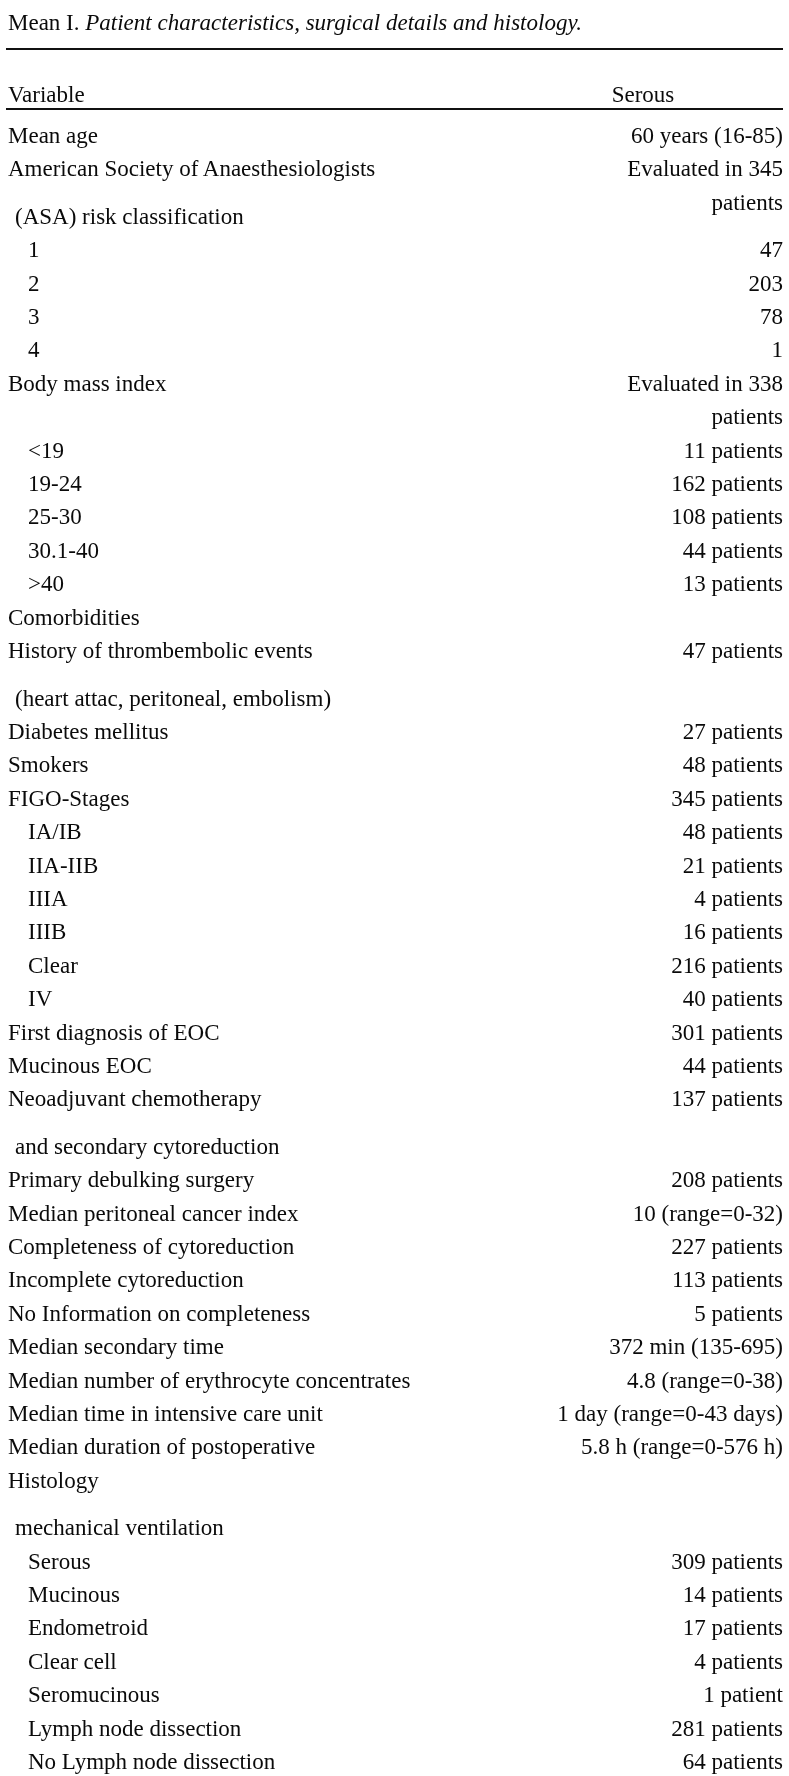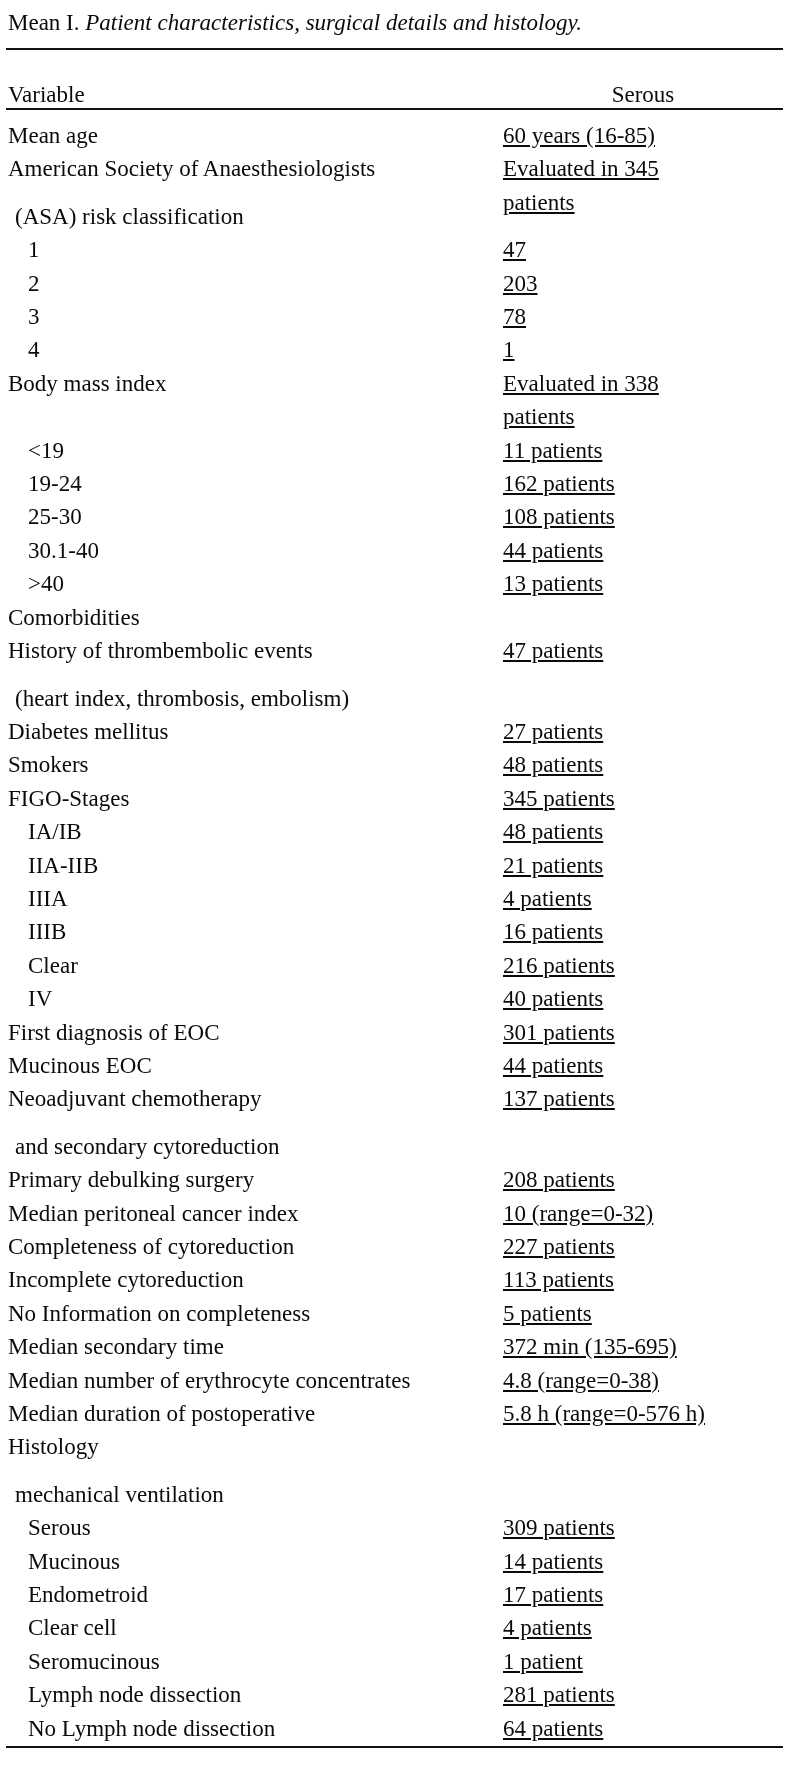--- a/index.html
+++ b/index.html
@@ -52,22 +52,21 @@
     line-height: 33.4px;
   }
   .row .label {
     flex: 1;
     padding-left: 2px;
   }
   .row .label.indent-1 { padding-left: 9px; margin-top: 14px; }
   .row .label.indent-2 { padding-left: 22px; }
   .row .value {
     width: 280px;
-    text-align: left;
-    text-decoration: underline;
+    text-align: right;
   }
 </style>
 </head>
 <body>
 
 <div class="page">
   <div class="title">
     <span>Mean I.</span>
     <span class="caption-italic">Patient characteristics, surgical details and histology.</span>
   </div>
@@ -136,21 +135,21 @@
       </div>
       <div class="row">
         <div class="cell label indent-0">Comorbidities</div>
         <div class="cell value"></div>
       </div>
       <div class="row">
         <div class="cell label indent-0">History of thrombembolic events</div>
         <div class="cell value">47 patients</div>
       </div>
       <div class="row">
-        <div class="cell label indent-1">(heart index, thrombosis, embolism)</div>
+        <div class="cell label indent-1">(heart attac, peritoneal, embolism)</div>
         <div class="cell value"></div>
       </div>
       <div class="row">
         <div class="cell label indent-0">Diabetes mellitus</div>
         <div class="cell value">27 patients</div>
       </div>
       <div class="row">
         <div class="cell label indent-0">Smokers</div>
         <div class="cell value">48 patients</div>
       </div>
@@ -220,20 +219,24 @@
       </div>
       <div class="row">
         <div class="cell label indent-0">Median secondary time</div>
         <div class="cell value">372 min (135-695)</div>
       </div>
       <div class="row">
         <div class="cell label indent-0">Median number of erythrocyte concentrates</div>
         <div class="cell value">4.8 (range=0-38)</div>
       </div>
       <div class="row">
+        <div class="cell label indent-0">Median time in intensive care unit</div>
+        <div class="cell value">1 day (range=0-43 days)</div>
+      </div>
+      <div class="row">
         <div class="cell label indent-0">Median duration of postoperative</div>
         <div class="cell value">5.8 h (range=0-576 h)</div>
       </div>
       <div class="row">
         <div class="cell label indent-0">Histology</div>
         <div class="cell value"></div>
       </div>
       <div class="row">
         <div class="cell label indent-1">mechanical ventilation</div>
         <div class="cell value"></div>

